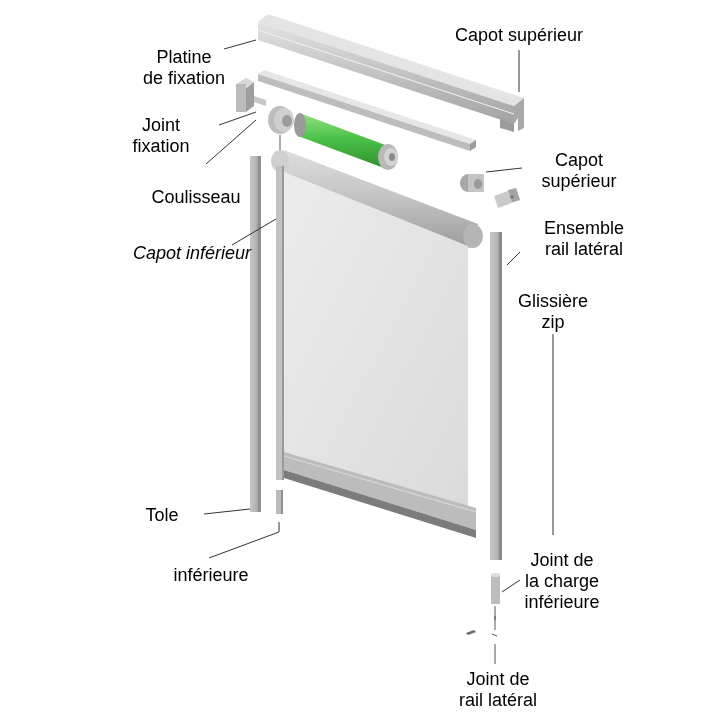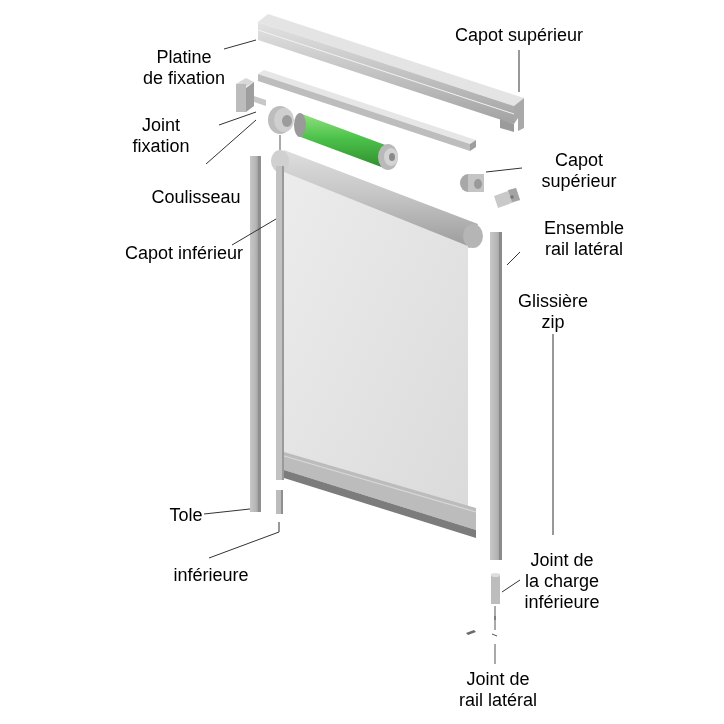--- a/index.html
+++ b/index.html
@@ -178,35 +178,35 @@
 
   <div class="lbl c" style="left:196px; top:171px;margin-top:16px;">
     <span>Coulisseau</span>
   </div>
 
   <div class="lbl c" style="left:563px; top:150px;margin-left:16px;">
     <span>Capot</span>
     <span>supérieur</span>
   </div>
 
-  <div class="lbl c" style="left:184px; top:243px;">
+  <div class="lbl c" style="left:192px; top:243px;font-style:italic;">
     <span>Capot inférieur</span>
   </div>
 
   <div class="lbl c" style="left:584px; top:218px;">
     <span>Ensemble</span>
     <span>rail latéral</span>
   </div>
 
   <div class="lbl c" style="left:553px; top:291px;">
     <span>Glissière</span>
     <span>zip</span>
   </div>
 
-  <div class="lbl c" style="left:162px; top:505px;margin-left:24px;">
+  <div class="lbl c" style="left:162px; top:505px;">
     <span>Tole</span>
   </div>
 
   <div class="lbl c" style="left:211px; top:565px;">
     <span>inférieure</span>
   </div>
 
   <div class="lbl c" style="left:562px; top:550px;">
     <span>Joint de</span>
     <span>la charge</span>

